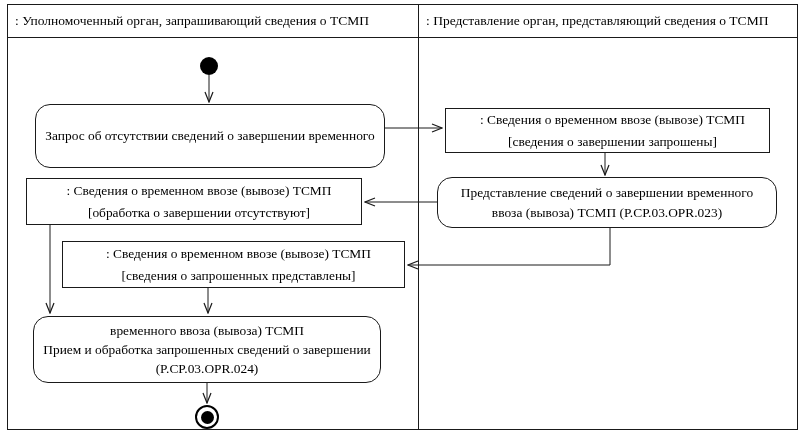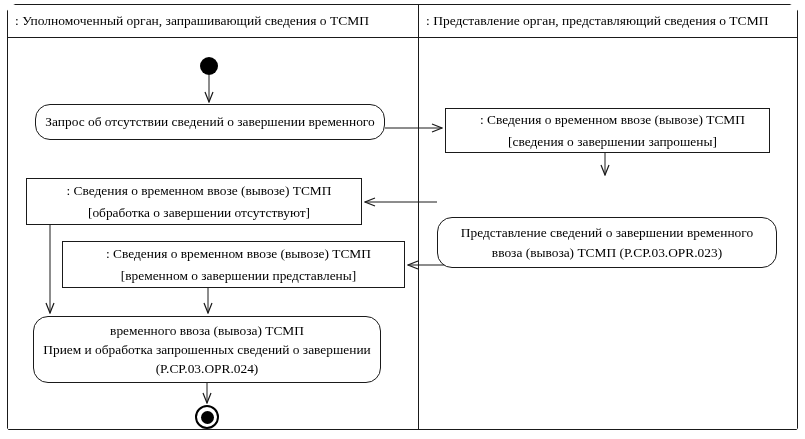--- a/index.html
+++ b/index.html
@@ -8,21 +8,20 @@
     background: #ffffff;
   }
   .canvas {
     position: relative;
     width: 805px;
     height: 439px;
     background: #ffffff;
     font-family: "Liberation Serif", "DejaVu Serif", serif;
     color: #000000;
     overflow: hidden;
-    border-radius: 30px;
   }
   .frame {
     position: absolute;
     left: 7px; top: 4px;
     width: 791px; height: 426px;
     border: 1px solid #1a1a1a;
     box-sizing: border-box;
   }
   .lane-sep {
     position: absolute;
@@ -58,23 +57,23 @@
     justify-content: center;
     align-items: center;
     text-align: center;
     font-size: 13.4px;
     line-height: 20px;
   }
   .box span { display: block; white-space: nowrap; }
   .activity { border-radius: 15px; }
   .object   { border-radius: 0; line-height: 22px; padding-left: 10px; }
 
-  .box-request   { left: 35px;  top: 104px; width: 350px; height: 36px; }
+  .box-request   { left: 35px;  top: 104px; width: 350px; height: 64px; }
   .box-requested { left: 445px; top: 108px; width: 325px; height: 45px; }
-  .box-present   { left: 437px; top: 177px; width: 340px; height: 51px; margin-top: 40px; }
+  .box-present   { left: 437px; top: 177px; width: 340px; height: 51px; }
   .box-absent    { left: 26px;  top: 178px; width: 336px; height: 47px; }
   .box-presented { left: 62px;  top: 241px; width: 343px; height: 47px; }
   .box-receive   { left: 33px;  top: 316px; width: 348px; height: 67px; line-height: 19px; }
 
   .initial-node {
     position: absolute;
     left: 200px; top: 57px;
     width: 18px; height: 18px;
     background: #000000;
     border-radius: 50%;
@@ -149,21 +148,21 @@
     <span>ввоза (вывоза) ТСМП (P.CP.03.OPR.023)</span>
   </div>
 
   <div class="box object box-absent">
     <span>: Сведения о временном ввозе (вывозе) ТСМП</span>
     <span>[обработка о завершении отсутствуют]</span>
   </div>
 
   <div class="box object box-presented">
     <span>: Сведения о временном ввозе (вывозе) ТСМП</span>
-    <span>[временном о завершении представлены]</span>
+    <span>[сведения о запрошенных представлены]</span>
   </div>
 
   <div class="box activity box-receive">
     <span>временного ввоза (вывоза) ТСМП</span>
     <span>Прием и обработка запрошенных сведений о завершении</span>
     <span>(P.CP.03.OPR.024)</span>
   </div>
 
   <div class="final-node">
     <div class="final-node-inner"></div>

